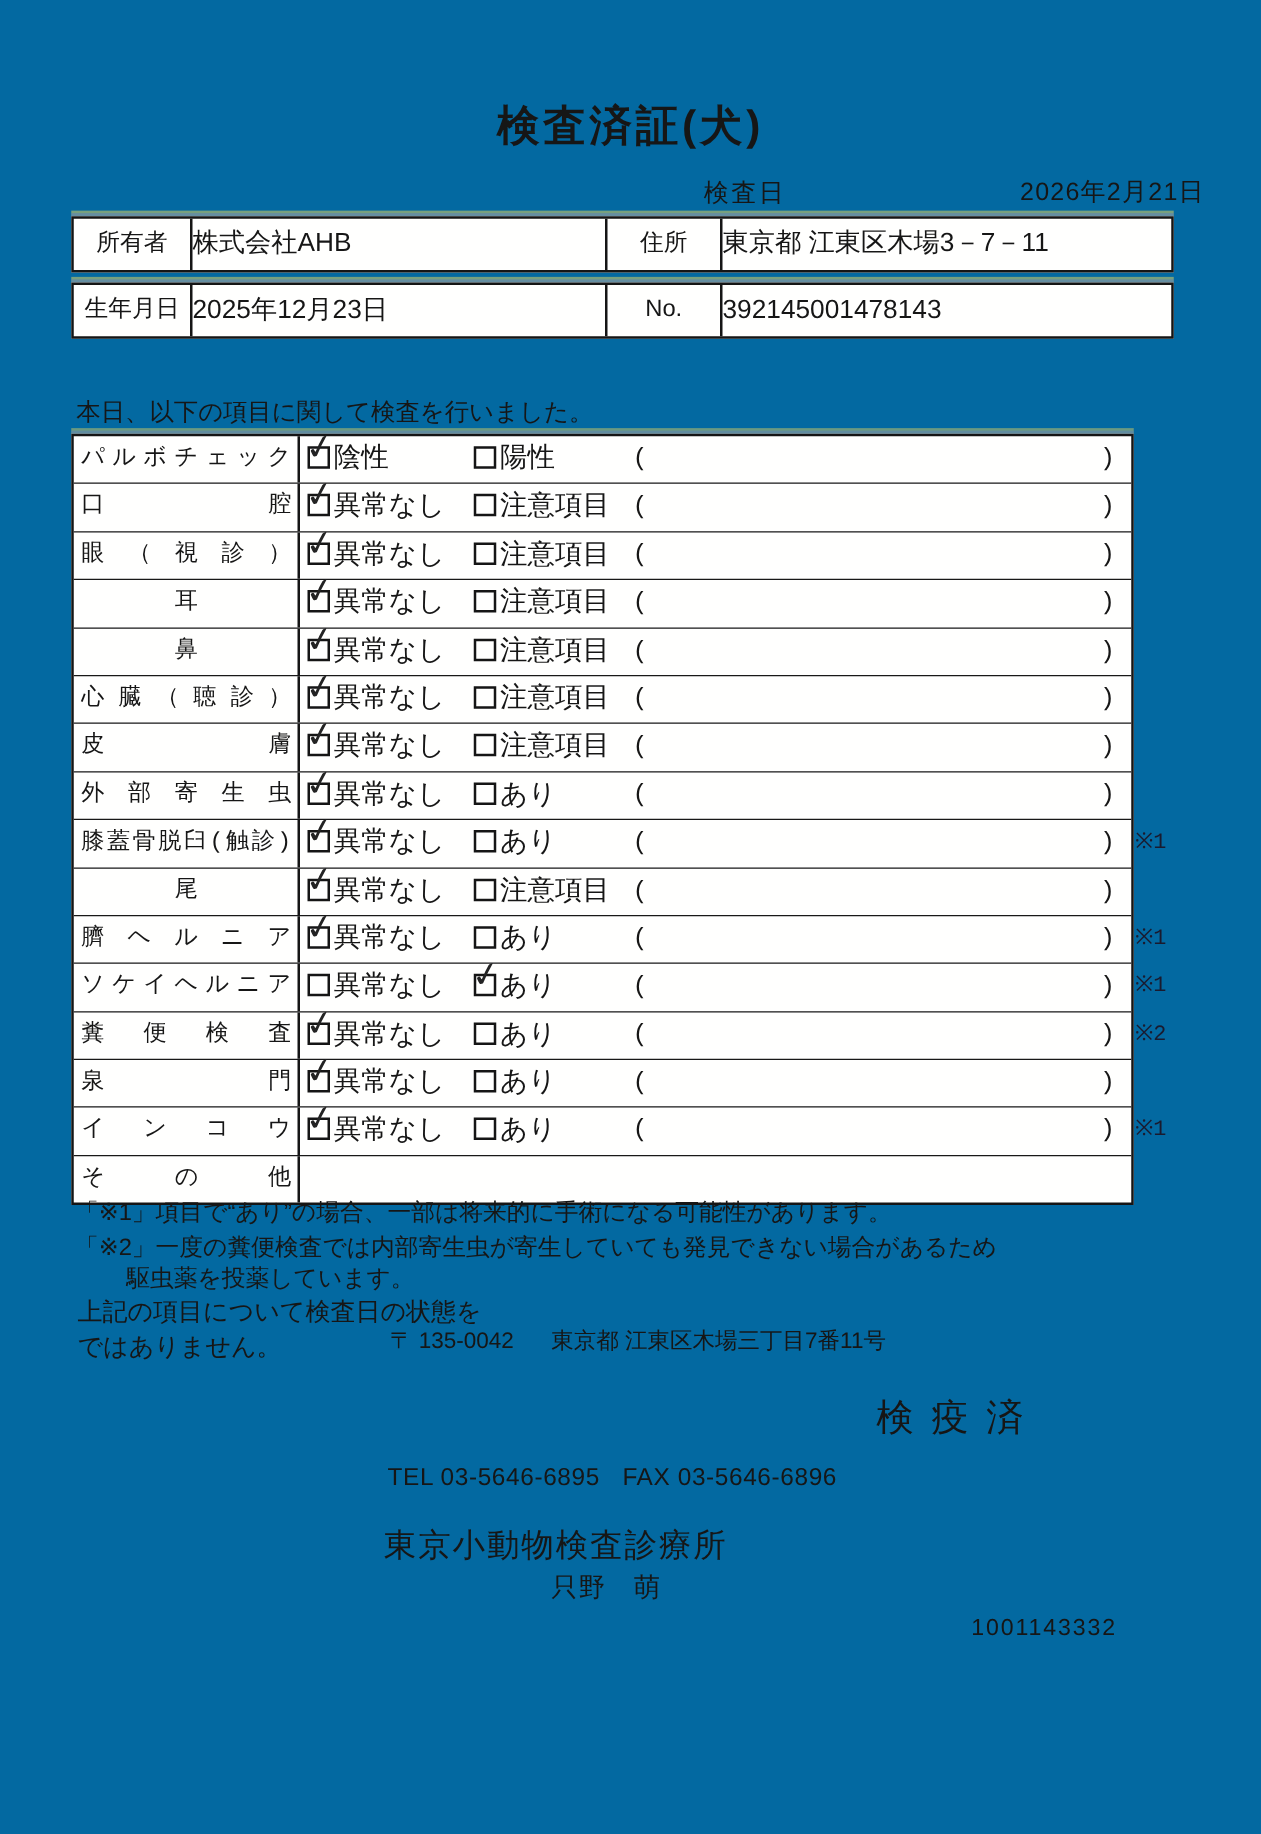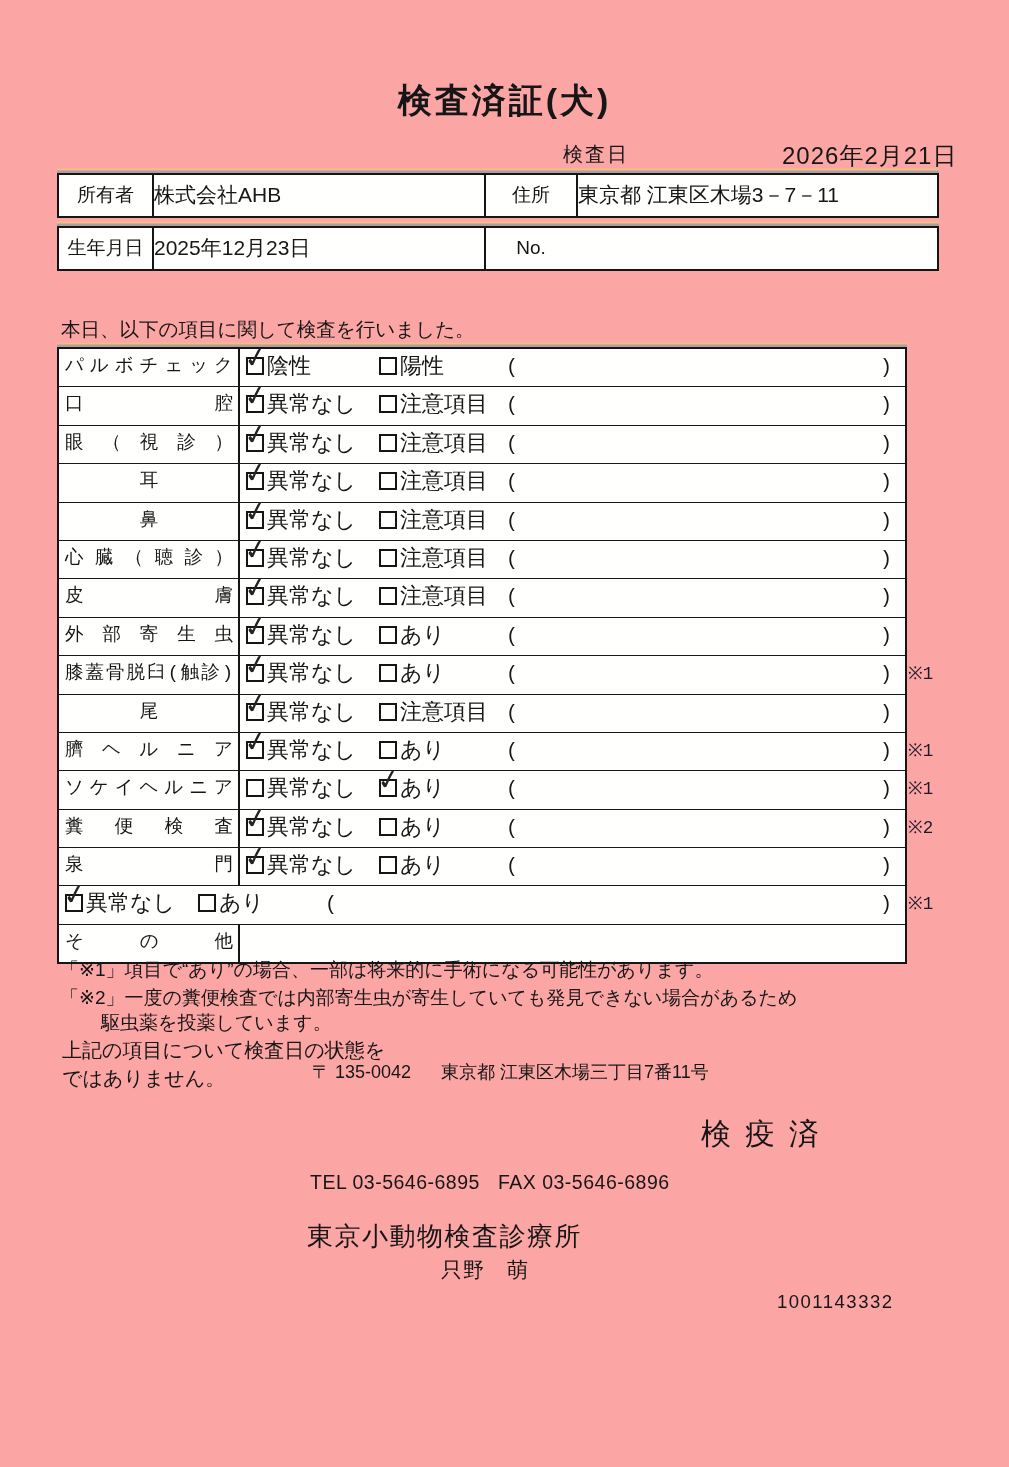--- a/index.html
+++ b/index.html
@@ -1,25 +1,25 @@
 <!DOCTYPE html>
 <html><head>
 <meta charset="utf-8">
 <style>
   html,body{margin:0;padding:0;background:#e8e8e8;}
   .page{
-    position:relative; width:1009px; height:1467px; background:#fca5a5;
+    position:relative; width:1009px; height:1467px; background:#0369a1;
     font-family:"Liberation Sans","DejaVu Sans",sans-serif; color:#161616;
     margin:0 auto; overflow:hidden;
   }
   .abs{position:absolute;}
   
   .doc-title{top:78px; left:0; width:100%; text-align:center; font-size:34px; letter-spacing:3px; font-weight:600;}
   .exam-date-label{top:141px; left:563px; font-size:20px; letter-spacing:2px;}
-  .exam-date-value{top:140px; left:782px; font-size:24px; letter-spacing:1px;}
+  .exam-date-value{top:140px; left:816px; font-size:20px; letter-spacing:1px;}
   
   .tbl{position:absolute; left:57px; width:878px; border:2.4px solid #151515;
        box-shadow:0 -2.5px 0 rgba(80,120,205,.45), 0 -4.5px 0 rgba(236,216,92,.5); background:#fffffe;}
   .trow{display:flex; height:41px; align-items:stretch;}
   .trow + .trow{border-top:2px solid #151515;}
   .cell{line-height:40px; font-size:20px; overflow:hidden; white-space:nowrap;}
   .cell.lab{text-align:center; font-size:19px;}
   .cell.val{padding-left:0; font-size:21px;}
   .bl{border-left:2px solid #151515;}
   .w-lab1{width:93px;} .w-val1{width:330px;} .w-lab2{width:90px;}
@@ -81,20 +81,21 @@
       <div class="cell lab w-lab2 bl">住所</div>
       <div class="cell val flex1 bl">東京都 江東区木場3－7－11</div>
     </div>
   </div>
 
   <div class="tbl" style="top:226px;">
     <div class="trow">
       <div class="cell lab w-lab1">生年月日</div>
       <div class="cell val w-val1 bl">2025年12月23日</div>
       <div class="cell lab w-lab2 bl">No.</div>
+      <div class="cell val flex1 bl">392145001478143</div>
     </div>
   </div>
 
   <div class="abs intro">本日、以下の項目に関して検査を行いました。</div>
 
   <div class="check-table">
 
     <div class="crow">
       <div class="crow-label">パルボチェック</div>
       <div class="crow-rest">
@@ -243,20 +244,21 @@
       <div class="crow-rest">
         <span class="opt opt1"><span class="checkbox checked"></span><span>異常なし</span></span>
         <span class="opt opt2"><span class="checkbox"></span><span>あり</span></span>
         <span class="paren-open">(</span>
         <span class="paren-close">)</span>
         <span class="row-note"></span>
       </div>
     </div>
 
     <div class="crow">
+      <div class="crow-label">インコウ</div>
       <div class="crow-rest">
         <span class="opt opt1"><span class="checkbox checked"></span><span>異常なし</span></span>
         <span class="opt opt2"><span class="checkbox"></span><span>あり</span></span>
         <span class="paren-open">(</span>
         <span class="paren-close">)</span>
         <span class="row-note">※1</span>
       </div>
     </div>
 
     <div class="crow">

